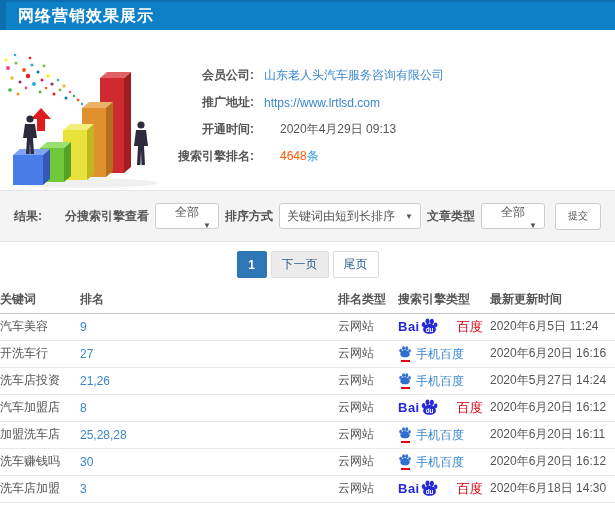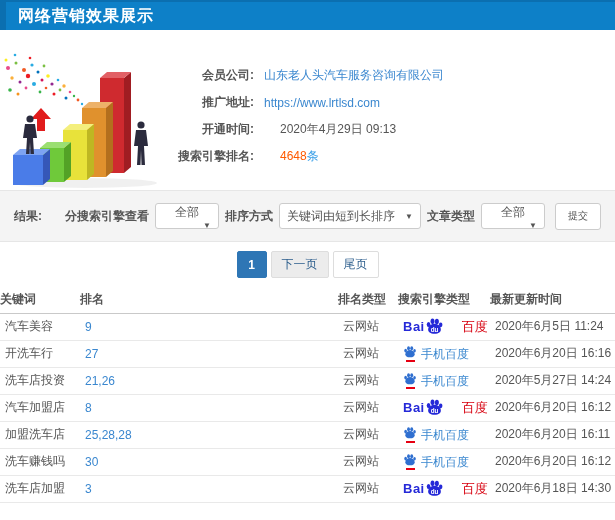--- a/index.html
+++ b/index.html
@@ -62,21 +62,21 @@
   .page-btn.active { background: #2e76b5; border-color: #2e76b5; color: #fff; font-weight: bold; }
   .page-btn.gray { background: #ececec; }
 
   
   table.results { width: 615px; border-collapse: collapse; table-layout: fixed; }
   .results th {
     font-weight: bold; color: #555; text-align: left; height: 26px;
     border-bottom: 1px solid #c9c9c9; padding-left: 0; font-size: 12px;
   }
   .results td {
-    height: 27px; border-bottom: 1px solid #e9e9e9; padding-left: 5px;
+    height: 27px; border-bottom: 1px solid #e9e9e9; 
     color: #555; font-size: 12px; white-space: nowrap; overflow: hidden;
   }
   td.rank-cell { color: #3a87cf; }
 
   
   .bd-logo { display: inline-flex; align-items: center; line-height: 1; }
   .bd-bai { color: #2529d8; font-weight: bold; font-size: 13px; letter-spacing: .5px; }
   .bd-cn { color: #d7000f; font-weight: normal; font-size: 13px; margin-left: 18px; }
   .mbd-logo { display: inline-flex; align-items: center; gap: 4px; line-height: 1; }
   .mbd-paw { display: inline-flex; flex-direction: column; align-items: center; }

